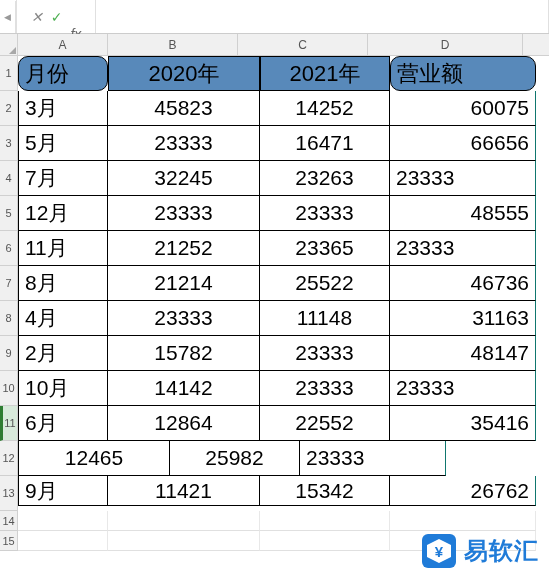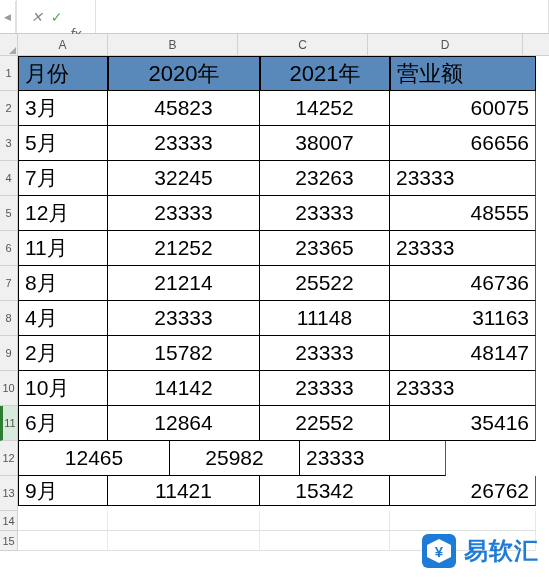--- a/index.html
+++ b/index.html
@@ -28,21 +28,21 @@
     .row.short { height: 20px; }
     .row-h { width: 18px; background: #f0f0f0; border-right: 1px solid #d0d0d0; border-bottom: 1px solid #d0d0d0; display: flex; align-items: center; justify-content: center; font-size: 11px; color: #555; }
     .row-h.active { background: #d8eadb; border-left: 3px solid #2e7d32; }
     .cell { border-bottom: 1px solid #d0d0d0; border-right: 1px solid #e8e8e8; display: flex; align-items: center; font-size: 21px; color: #000; padding: 0 6px; background: #fff; }
     .cell.cA { width: 90px; justify-content: flex-start; } 
     .cell.cB { width: 152px; justify-content: center; } 
     .cell.cC { width: 130px; justify-content: center; } 
     .cell.cD { width: 146px; justify-content: flex-end; }
 
     .row.hdr .cell { background: #5889ba; border: 1px solid #000; font-size: 22px; color: #000; }
-    .row.hdr .cell.cA, .row.hdr .cell.cD { justify-content: flex-start; }
+    .row.hdr .cell.cA, .row.hdr .cell.cD { justify-content: flex-start; border-radius: 10px; }
     .row.hdr .cell.cB, .row.hdr .cell.cC { justify-content: center; }
     
     .row.dat .cell.cA, .row.dat .cell.cB, .row.dat .cell.cC, .row.dat .cell.cD { border: 1px solid #000; border-top: none; }
     .row.dat .cell + .cell { border-left: none; }
     .row.dat .cell.cD { border-right: 1px solid #0f766e; }
     .row.last .cell { border-bottom: 2px solid #000; overflow: hidden; height: 30px; }
 
     .cell.empty { border: none; border-bottom: 1px solid #e0e0e0; border-right: 1px solid #e8e8e8; background: #fff; }
 
     .watermark { position: absolute; right: 10px; bottom: 14px; display: flex; align-items: center; gap: 8px; }
@@ -90,21 +90,21 @@
         <div class="row-h">2</div>
         <div class="cell cA">3月</div>
         <div class="cell cB">45823</div>
         <div class="cell cC">14252</div>
         <div class="cell cD">60075</div>
       </div>
       <div class="row dat">
         <div class="row-h">3</div>
         <div class="cell cA">5月</div>
         <div class="cell cB">23333</div>
-        <div class="cell cC">38007</div>
+        <div class="cell cC">16471</div>
         <div class="cell cD">66656</div>
       </div>
       <div class="row dat">
         <div class="row-h">4</div>
         <div class="cell cA">7月</div>
         <div class="cell cB">32245</div>
         <div class="cell cC">23263</div>
         <div class="cell cD dleft">23333</div>
       </div>
       <div class="row dat">

